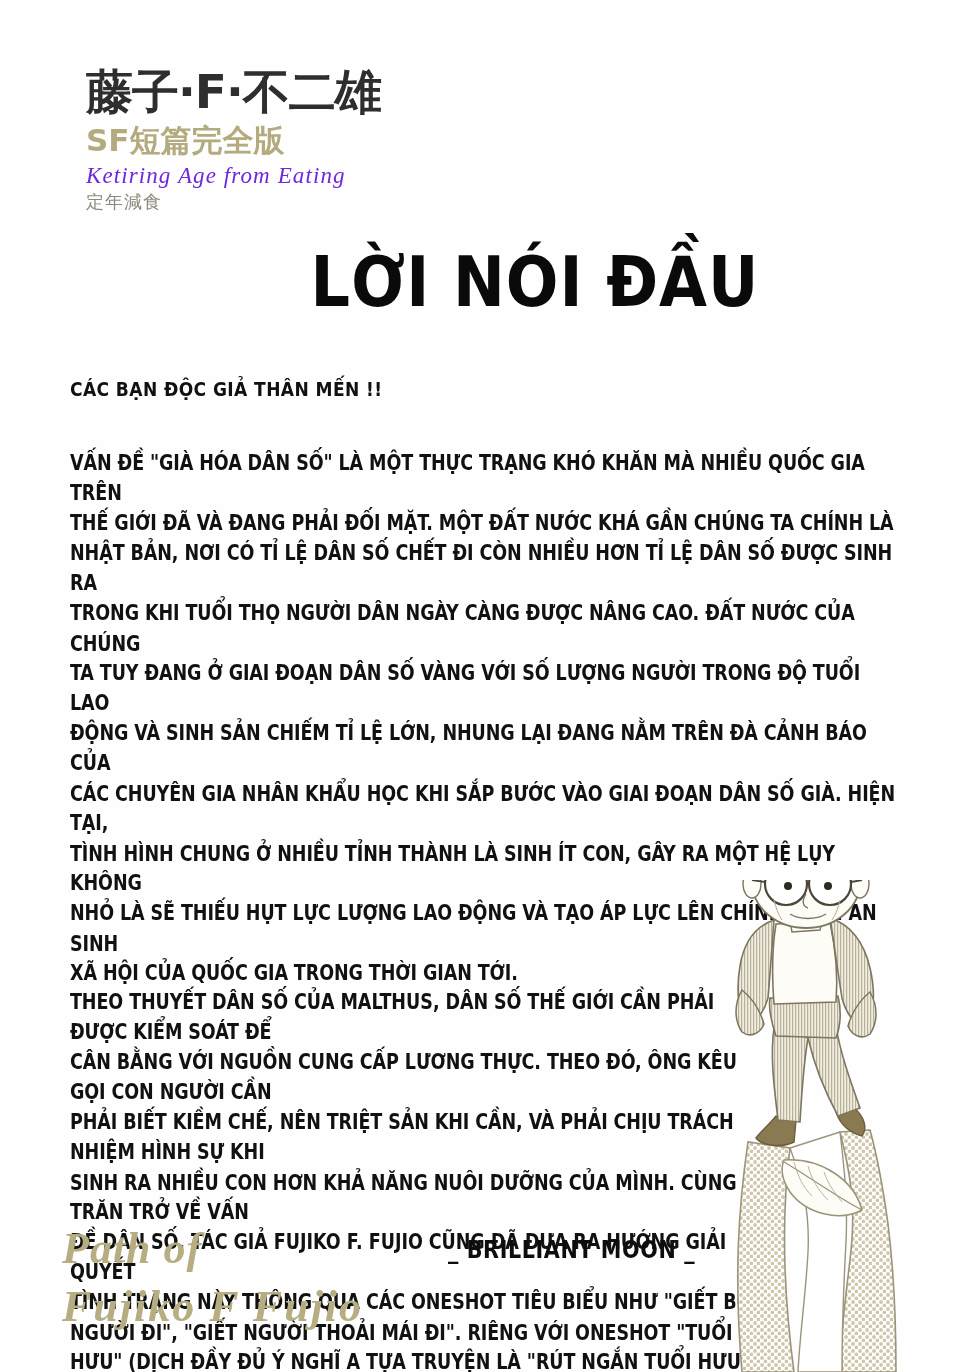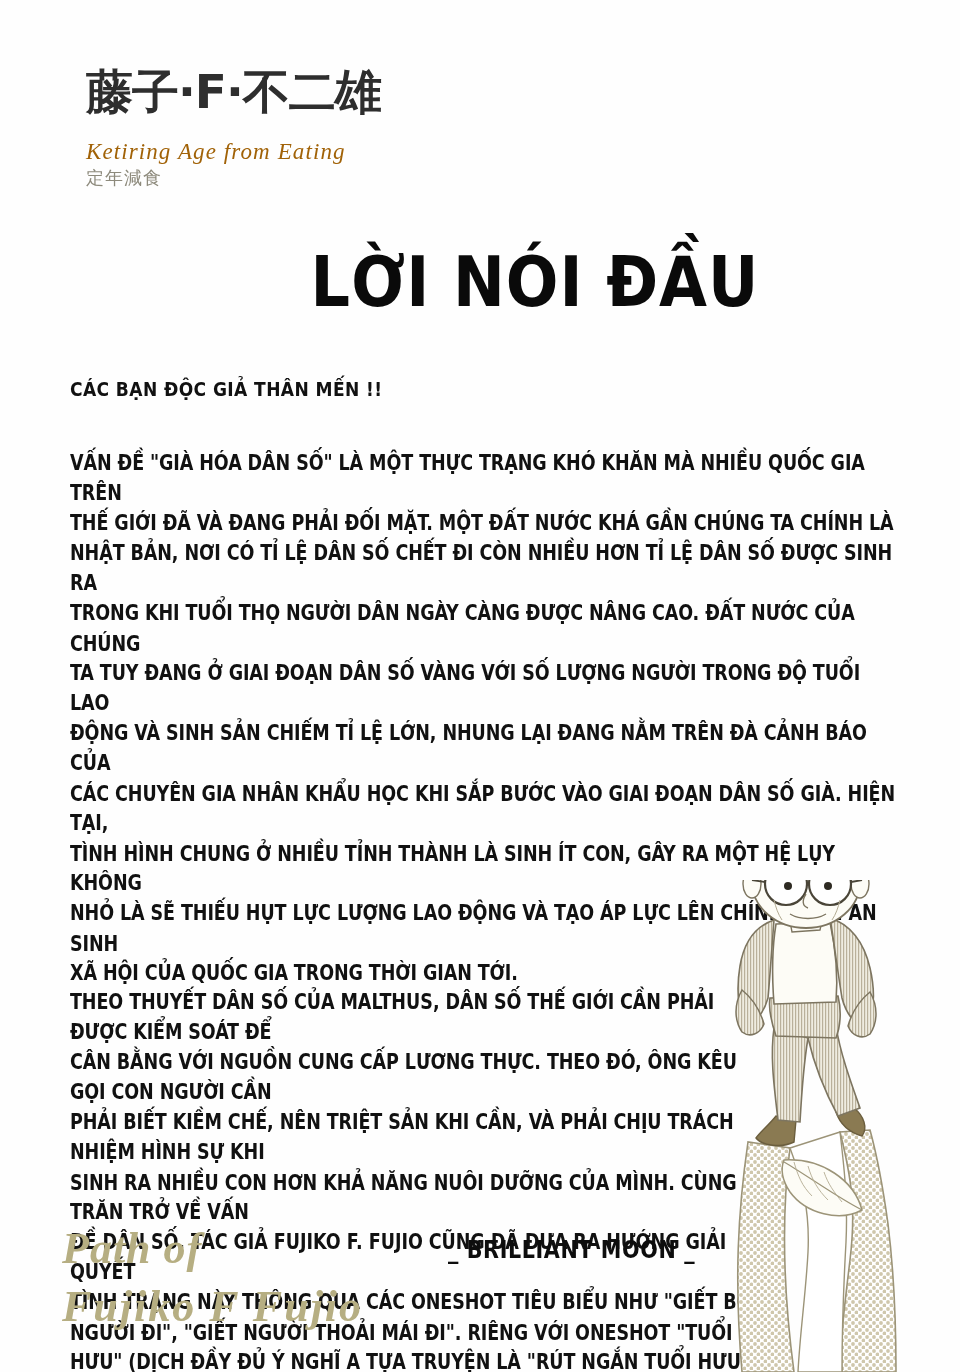--- a/index.html
+++ b/index.html
@@ -48,22 +48,22 @@
     color: #b3ab7e;
     margin-top: 4px;
     white-space: nowrap;
   }
   .brand-en {
     font-family: "Liberation Serif", serif;
     font-style: italic;
     font-size: 23px;
     line-height: 28px;
     letter-spacing: 1.1px;
-    color: #a16207;
-    margin-top: 20px;
+    color: #6d28d9;
+    margin-top: 4px;
     white-space: nowrap;
   }
   .brand-jp-small {
     font-family: "DejaVu Sans", sans-serif;
     font-size: 18px;
     line-height: 24px;
     color: #8d8a7c;
     margin-top: 0;
     letter-spacing: 1px;
     white-space: nowrap;
@@ -159,20 +159,21 @@
   }
   .illustration svg { display: block; }
 </style>
 </head>
 <body>
 
 <div class="page">
 
   <div class="masthead">
     <div class="brand-jp">藤子·F·不二雄</div>
+    <div class="brand-sub">SF短篇完全版</div>
     <div class="brand-en">Ketiring Age from Eating</div>
     <div class="brand-jp-small">定年減食</div>
   </div>
 
   <div class="doc-title">LỜI NÓI ĐẦU</div>
 
   <div class="body-col">
     <div class="greeting">CÁC BẠN ĐỘC GIẢ THÂN MẾN !!</div>
 
     <div class="para p1">VẤN ĐỀ "GIÀ HÓA DÂN SỐ" LÀ MỘT THỰC TRẠNG KHÓ KHĂN MÀ NHIỀU QUỐC GIA TRÊN

